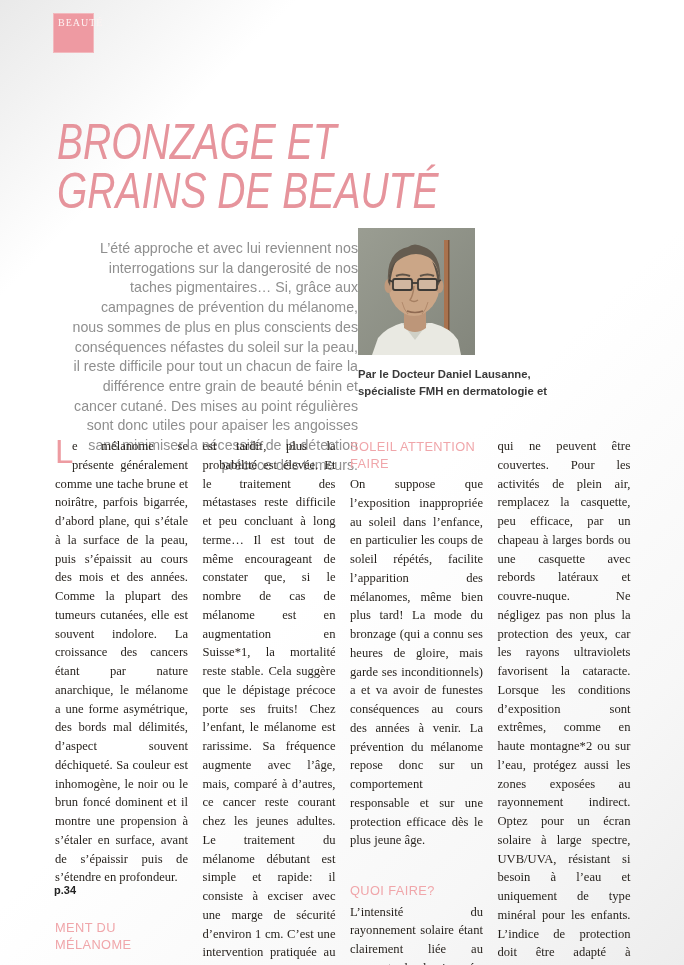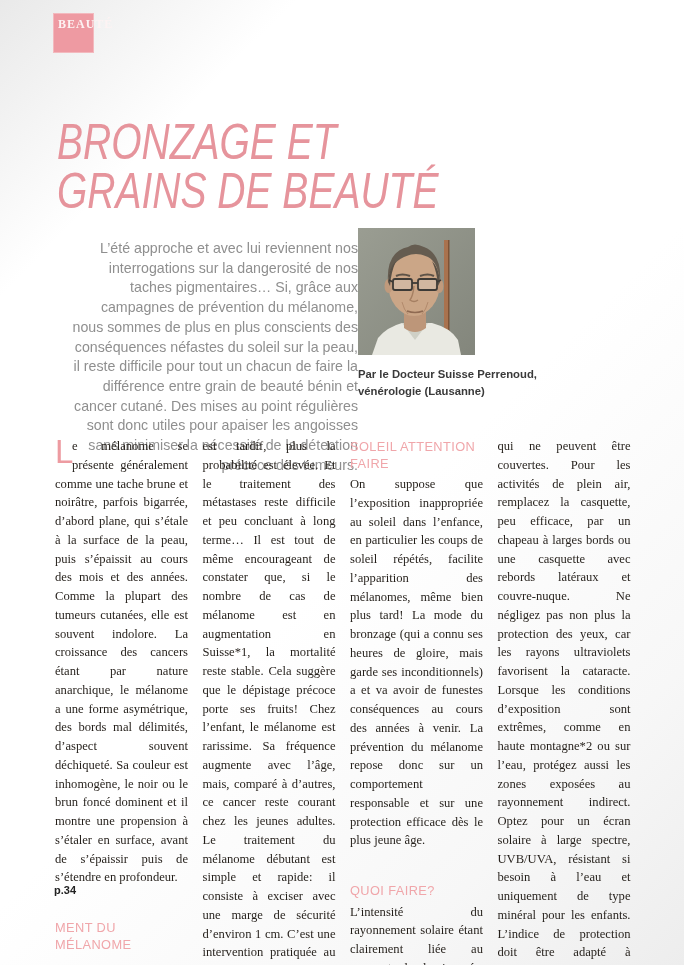--- a/index.html
+++ b/index.html
@@ -17,22 +17,22 @@
     position:absolute;left:53px;top:13px;
     width:41px;height:40px;
     background:#ee9aa2;
     border:1px solid #f3b9be;
     box-sizing:border-box;
   }
   .badge span{
     display:block;
     padding:3px 0 0 4px;
     font-family:"Liberation Serif",serif;
-    font-weight:bold;
-    font-size:12px;letter-spacing:1px;
+    font-weight:normal;
+    font-size:10px;letter-spacing:1px;
     color:#fdf3f3;
   }
   
   .title{
     position:absolute;left:57px;top:84px;
     font-family:"Liberation Sans",sans-serif;
     font-style:italic;
     font-weight:400;
     font-size:50px;
     line-height:49px;
@@ -157,22 +157,22 @@
         <line x1="79" y1="54" x2="83" y2="52"></line>
       </g>
 
       <path d="M56 58 Q55 68 52 72 Q56 75 60 72" stroke="#a57f62" stroke-width="1.4" fill="none"></path>
       <path d="M49 83 Q57 86 65 83" stroke="#8f6a52" stroke-width="1.6" fill="none"></path>
       <path d="M44 74 Q46 82 50 86 M70 74 Q68 82 64 86" stroke="#b28a6c" stroke-width="1" fill="none"></path>
     </svg>
   </div>
 
   <div class="caption">
-    <span>Par le Docteur Suisse Perrenoud,</span>
-    <span>vénérologie (Lausanne)</span>
+    <span>Par le Docteur Daniel Lausanne,</span>
+    <span>spécialiste FMH en dermatologie et</span>
   </div>
 
   <div class="columns">
 
     <div class="col">
       <p>
         <span class="dropcap">L</span><span>e mélanome se présente généralement comme une tache brune et noirâtre, parfois bigarrée, d’abord plane, qui s’étale à la surface de la peau, puis s’épaissit au cours des mois et des années. Comme la plupart des tumeurs cutanées, elle est souvent indolore. La croissance des cancers étant par nature anarchique, le mélanome a une forme asymétrique, des bords mal délimités, d’aspect souvent déchiqueté. Sa couleur est inhomogène, le noir ou le brun foncé dominent et il montre une propension à s’étaler en surface, avant de s’épaissir puis de s’étendre en profondeur.</span>
       </p>
       <h2 class="heading">
         <span>MENT DU MÉLANOME</span>

